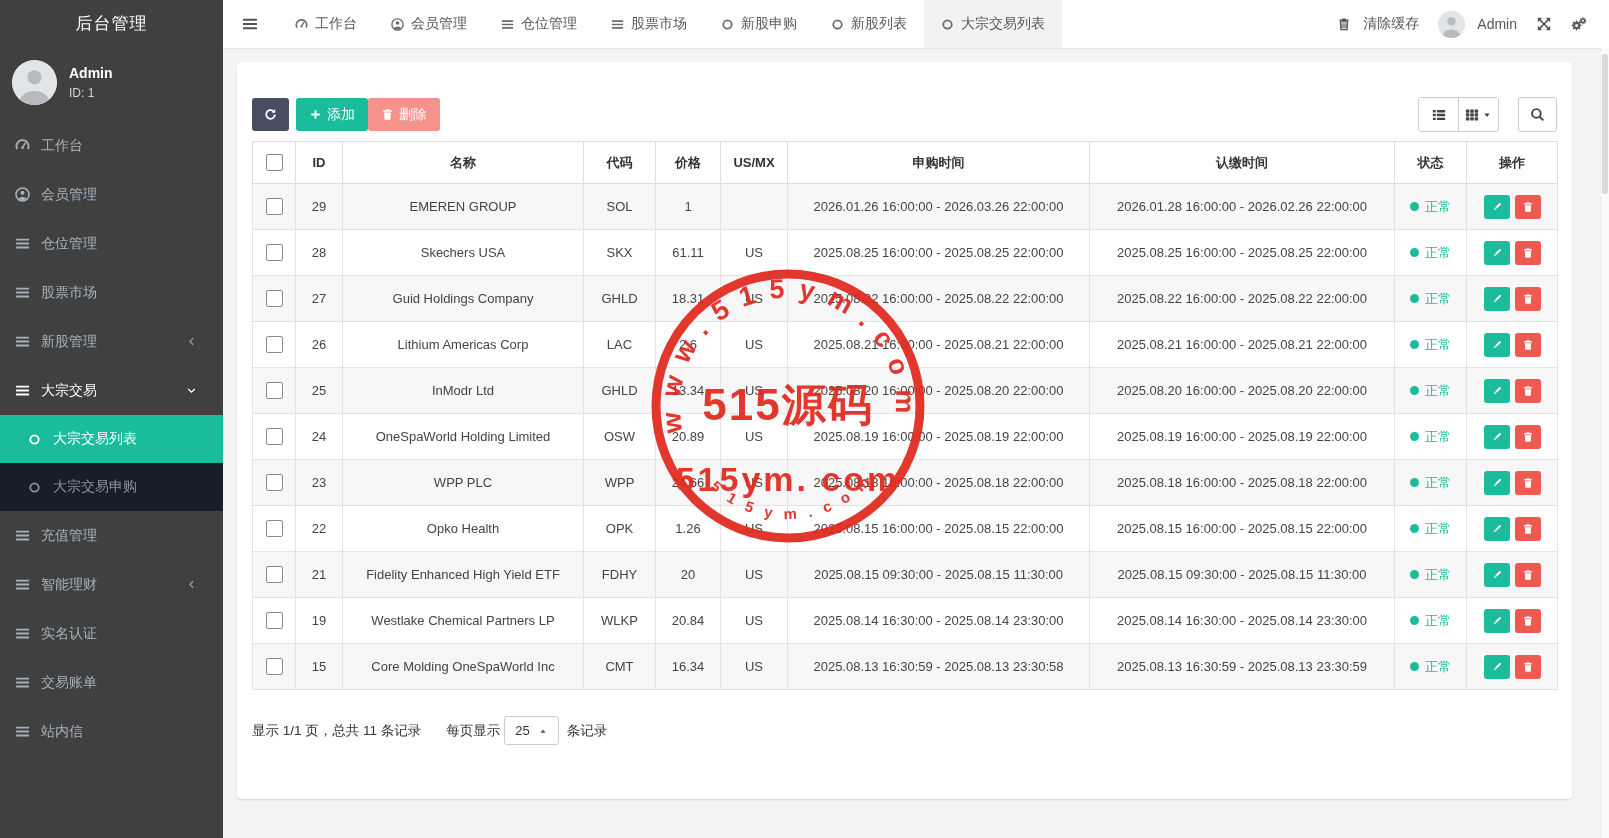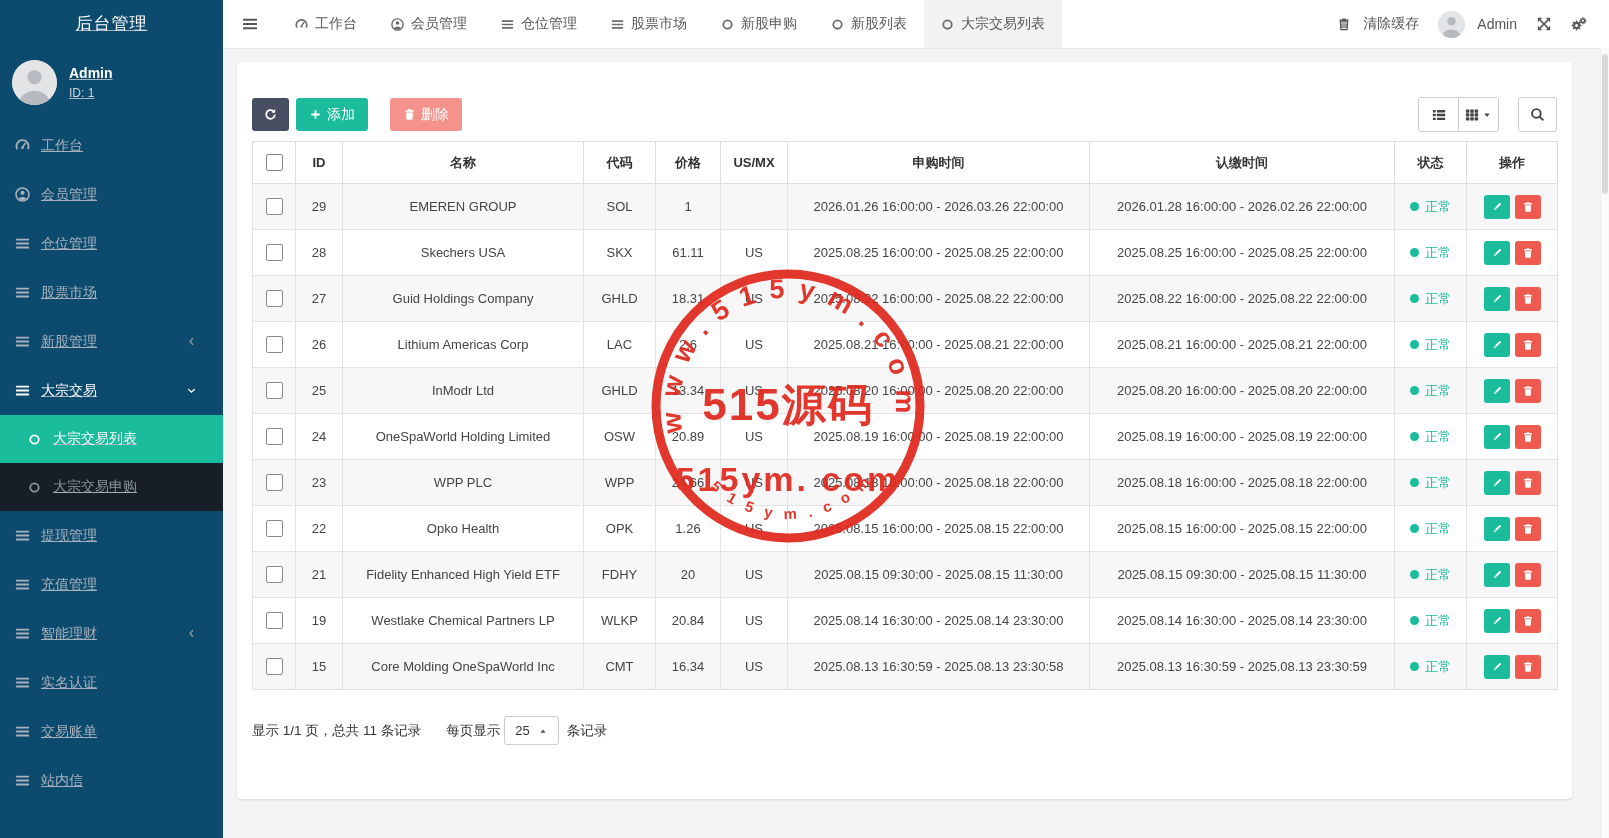--- a/index.html
+++ b/index.html
@@ -1,19 +1,19 @@
 <!DOCTYPE html>
 <html><head>
 <meta charset="utf-8">
 <style>
   html,body{margin:0;padding:0;background:#dcdcdc;}
   .app{position:relative;width:1609px;height:838px;background:#f4f4f5;overflow:hidden;
        font-family:"Liberation Sans","DejaVu Sans",sans-serif;-webkit-font-smoothing:antialiased;}
   
-  .sidebar{position:absolute;left:0;top:0;width:223px;height:100%;background:#0c4a6e;color:#a7b1bc;z-index:10;text-decoration:underline;}
+  .sidebar{position:absolute;left:0;top:0;width:223px;height:100%;background:#404040;color:#a7b1bc;z-index:10;}
   .brand{height:48px;line-height:48px;text-align:center;color:#fff;font-size:17px;letter-spacing:1px;}
   .userpanel{display:flex;align-items:center;gap:12px;padding:12px 12px 16px 12px;}
   .avatar{border-radius:50%;background:#e2e4e6;overflow:hidden;flex:none;}
   .avatar svg{display:block;width:100%;height:100%;}
   .avatar-lg{width:45px;height:45px;}
   .avatar-sm{width:27px;height:27px;}
   .uname{color:#fff;font-weight:bold;font-size:14px;}
   .uid{color:#cdd4da;font-size:12px;margin-top:5px;}
   .menu-item{display:flex;align-items:center;height:49px;padding:0 15px;font-size:14px;color:#a7b1bc;cursor:pointer;}
   .menu-item .ic{font-size:15px;margin-right:11px;}
@@ -38,21 +38,21 @@
   .ic svg{display:block;width:100%;height:100%;fill:currentColor;}
   .ic-lg{width:16px;height:16px;}
   
   .card{position:absolute;left:237px;top:62px;width:1335px;height:737px;background:#fff;border-radius:4px;
         box-shadow:0 1px 2px rgba(0,0,0,.12);padding:35px 15px 0 15px;box-sizing:border-box;z-index:8;}
   .toolbar{display:flex;align-items:center;margin-bottom:9px;}
   .btn{height:33px;border:none;border-radius:3px;display:inline-flex;align-items:center;justify-content:center;
        color:#fff;font-size:14px;font-family:inherit;cursor:pointer;}
   .btn .ic{font-size:13px;}
   .btn-refresh{width:37px;background:#474e61;margin-right:7px;}
-  .btn-add{background:#1bbc9b;padding:3px 13px;gap:5px;margin-right:22px;}
+  .btn-add{background:#1bbc9b;padding:3px 13px;gap:5px;margin-right:0;}
   .btn-del{background:#f5928b;padding:0 13px;gap:5px;}
   .view-group{margin-left:auto;display:flex;border:1px solid #ccc;border-radius:3px;overflow:hidden;}
   .vbtn{width:39px;height:33px;background:#fff;display:flex;align-items:center;justify-content:center;gap:3px;color:#444;cursor:pointer;}
   .vbtn+.vbtn{border-left:1px solid #ccc;}
   .vbtn .ic{font-size:14px;}
   .vbtn .caret{font-size:10px;}
   .btn-search{width:37px;height:33px;border:1px solid #ccc;border-radius:3px;background:#fff;color:#444;margin-left:19px;
               display:flex;align-items:center;justify-content:center;cursor:pointer;}
   .btn-search .ic{font-size:15px;}
   
@@ -190,30 +190,20 @@
           </div>
         </div>
         <div class="menu-item">
           <span class="ic">
             <svg viewBox="0 0 16 16">
               <rect x="1" y="2.8" width="14" height="2" rx="0.5"></rect>
               <rect x="1" y="7" width="14" height="2" rx="0.5"></rect>
               <rect x="1" y="11.2" width="14" height="2" rx="0.5"></rect>
             </svg>
           </span>
-          <span>提现管理</span>
-        </div>
-        <div class="menu-item">
-          <span class="ic">
-            <svg viewBox="0 0 16 16">
-              <rect x="1" y="2.8" width="14" height="2" rx="0.5"></rect>
-              <rect x="1" y="7" width="14" height="2" rx="0.5"></rect>
-              <rect x="1" y="11.2" width="14" height="2" rx="0.5"></rect>
-            </svg>
-          </span>
           <span>充值管理</span>
         </div>
         <div class="menu-item">
           <span class="ic">
             <svg viewBox="0 0 16 16">
               <rect x="1" y="2.8" width="14" height="2" rx="0.5"></rect>
               <rect x="1" y="7" width="14" height="2" rx="0.5"></rect>
               <rect x="1" y="11.2" width="14" height="2" rx="0.5"></rect>
             </svg>
           </span>

